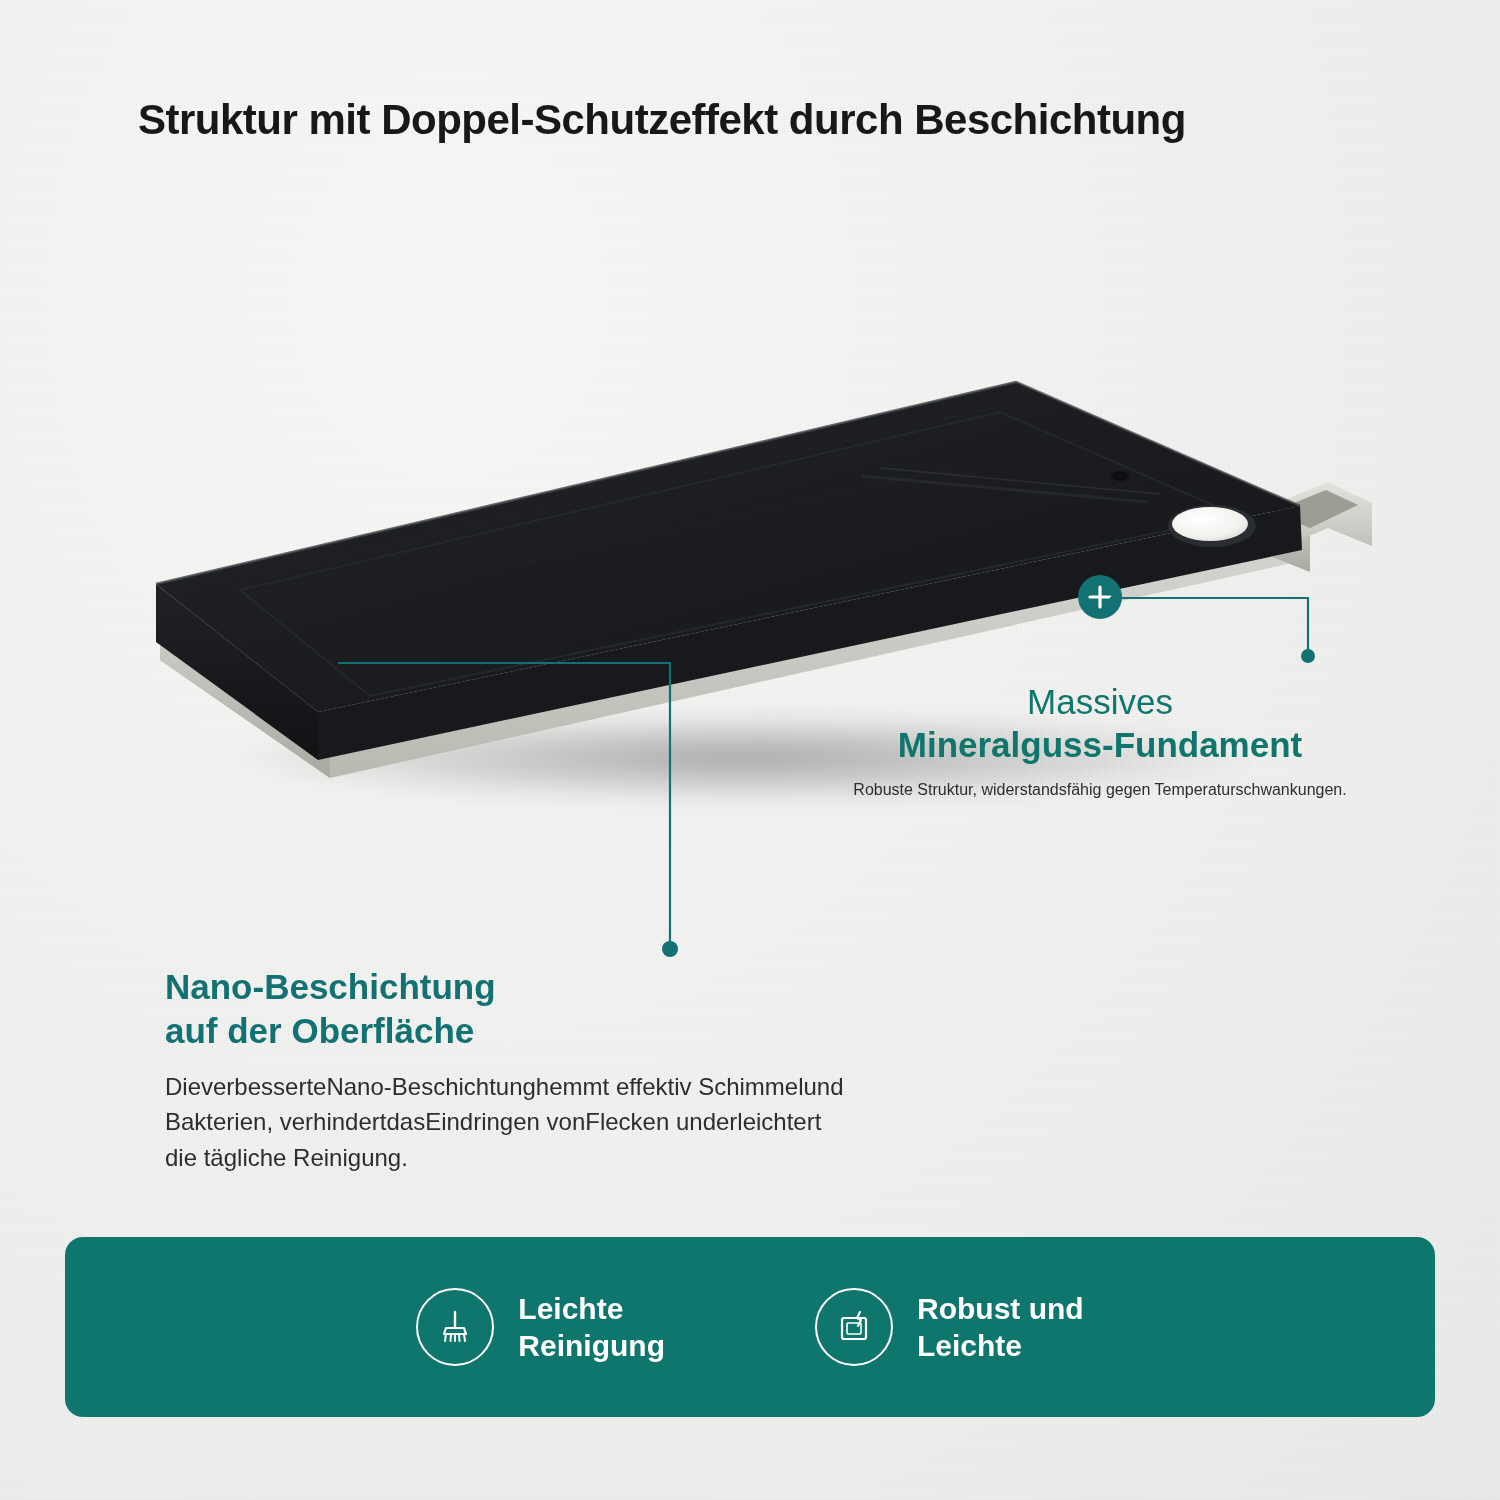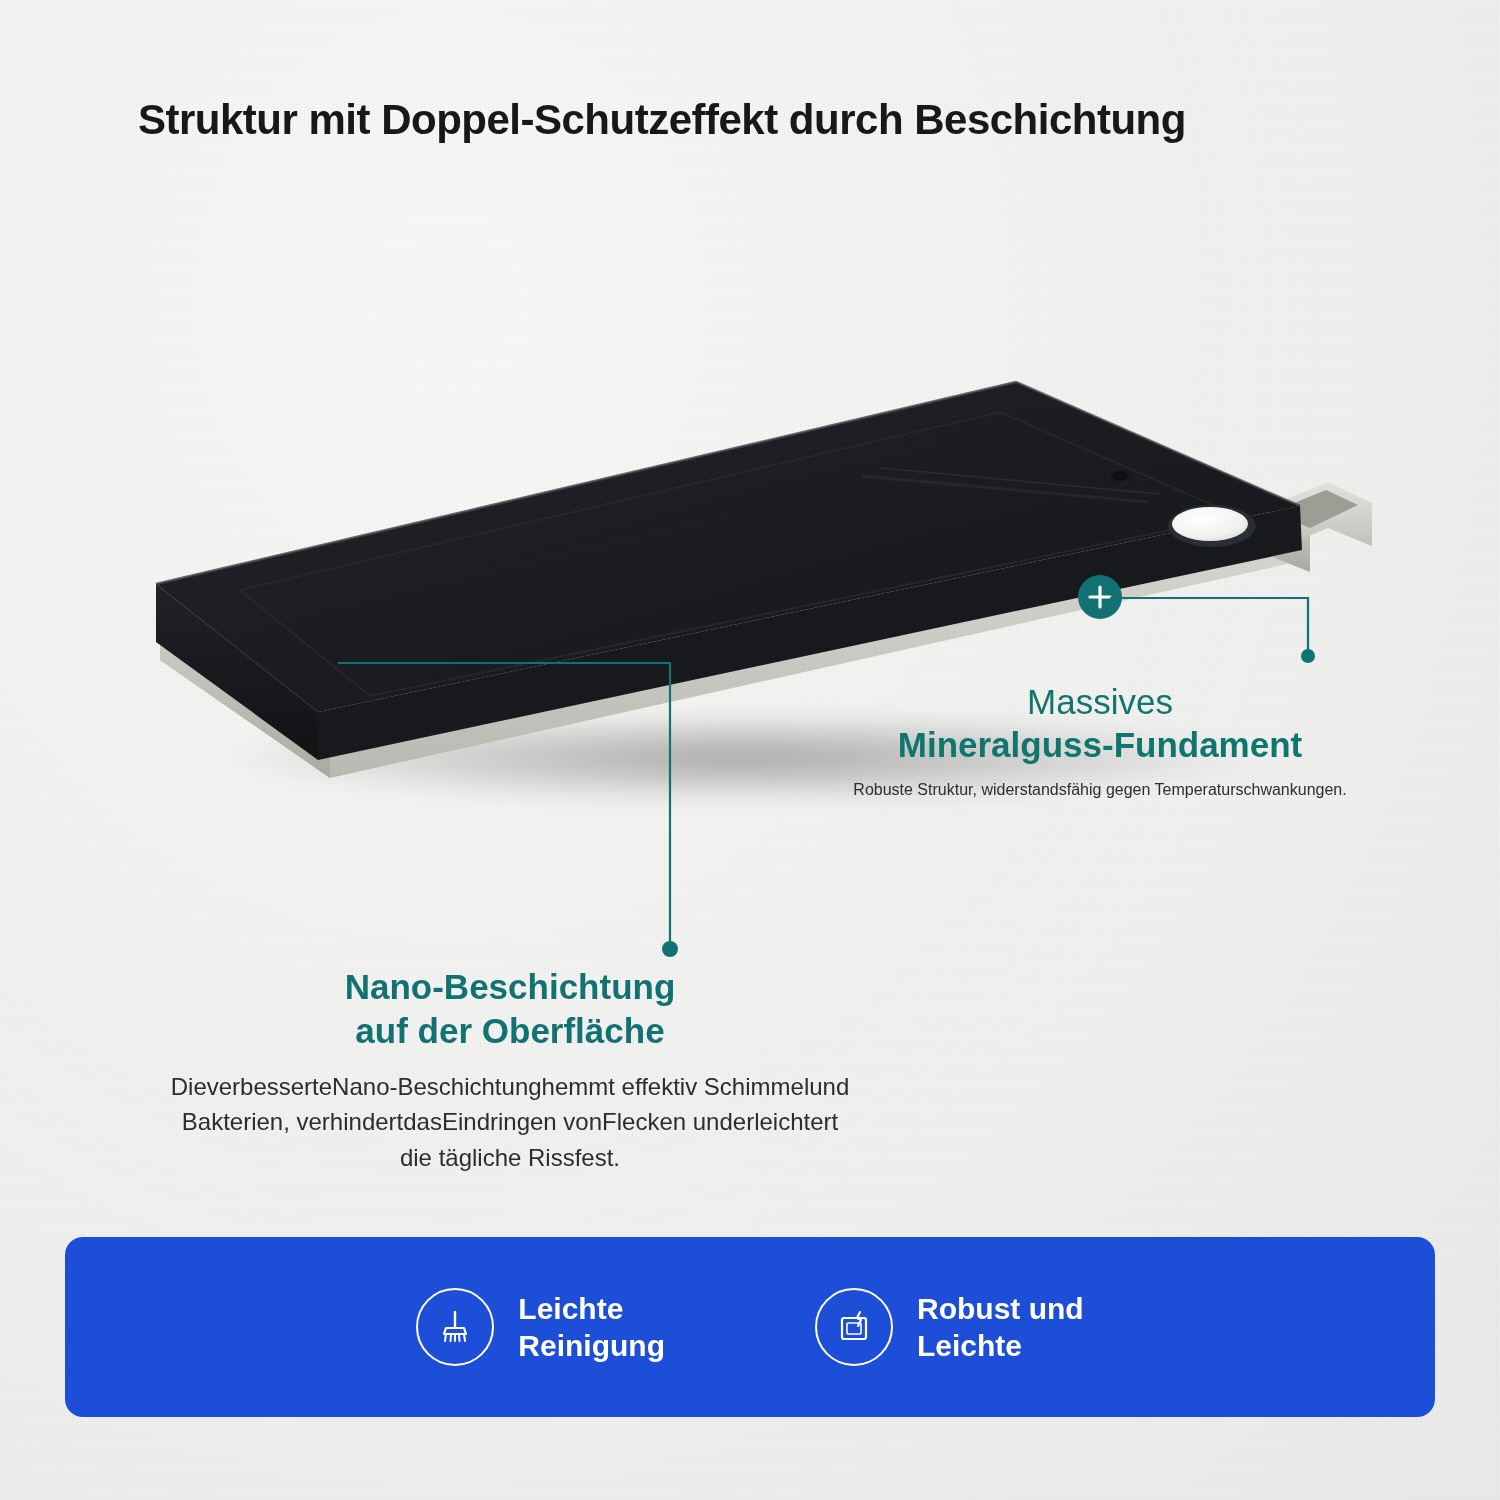--- a/index.html
+++ b/index.html
@@ -66,21 +66,20 @@
     font-size: 16px;
     line-height: 1.42;
     color: #2b2e31;
   }
 
   .callout-left {
     position: absolute;
     left: 165px;
     top: 965px;
     width: 690px;
-    text-align: center;
   }
   .callout-left .title {
     font-size: 35px;
     line-height: 1.26;
     color: #127172;
     font-weight: bold;
   }
   .callout-left .desc {
     margin-top: 16px;
     font-size: 24px;
@@ -88,21 +87,21 @@
     color: #2b2e31;
   }
 
   
   .feature-bar {
     position: absolute;
     left: 65px;
     top: 1237px;
     width: 1370px;
     height: 180px;
-    background: #1d4ed8;
+    background: #0f766e;
     border-radius: 18px;
     display: flex;
     align-items: center;
     justify-content: center;
     gap: 150px;
   }
   .feature {
     display: flex;
     align-items: center;
     gap: 24px;
@@ -229,21 +228,21 @@
     <span class="b">Mineralguss-Fundament</span>
   </div>
   <div class="desc">Robuste Struktur, widerstandsfähig gegen Temperaturschwankungen.</div>
 </div>
 
 <div class="callout-left">
   <div class="title">
     <span>Nano-Beschichtung</span><br>
     <span>auf der Oberfläche</span>
   </div>
-  <div class="desc">DieverbesserteNano-Beschichtunghemmt effektiv Schimmelund Bakterien, verhindertdasEindringen vonFlecken underleichtert die tägliche Rissfest.</div>
+  <div class="desc">DieverbesserteNano-Beschichtunghemmt effektiv Schimmelund Bakterien, verhindertdasEindringen vonFlecken underleichtert die tägliche Reinigung.</div>
 </div>
 
 <div class="feature-bar">
 
   <div class="feature">
     <div class="ficon">
       <svg width="40" height="40" viewBox="0 0 40 40">
         <path d="M20 5 L20 20" stroke="#ffffff" stroke-width="2.4" stroke-linecap="round"></path>
         <path d="M11 21 H29 L31 27 H9 Z" fill="none" stroke="#ffffff" stroke-width="2.2" stroke-linejoin="round"></path>
         <path d="M11 27 L10 34 M16 27 L15.5 34 M20 27 L20 34 M24 27 L24.5 34 M29 27 L30 34" stroke="#ffffff" stroke-width="2" stroke-linecap="round"></path>

